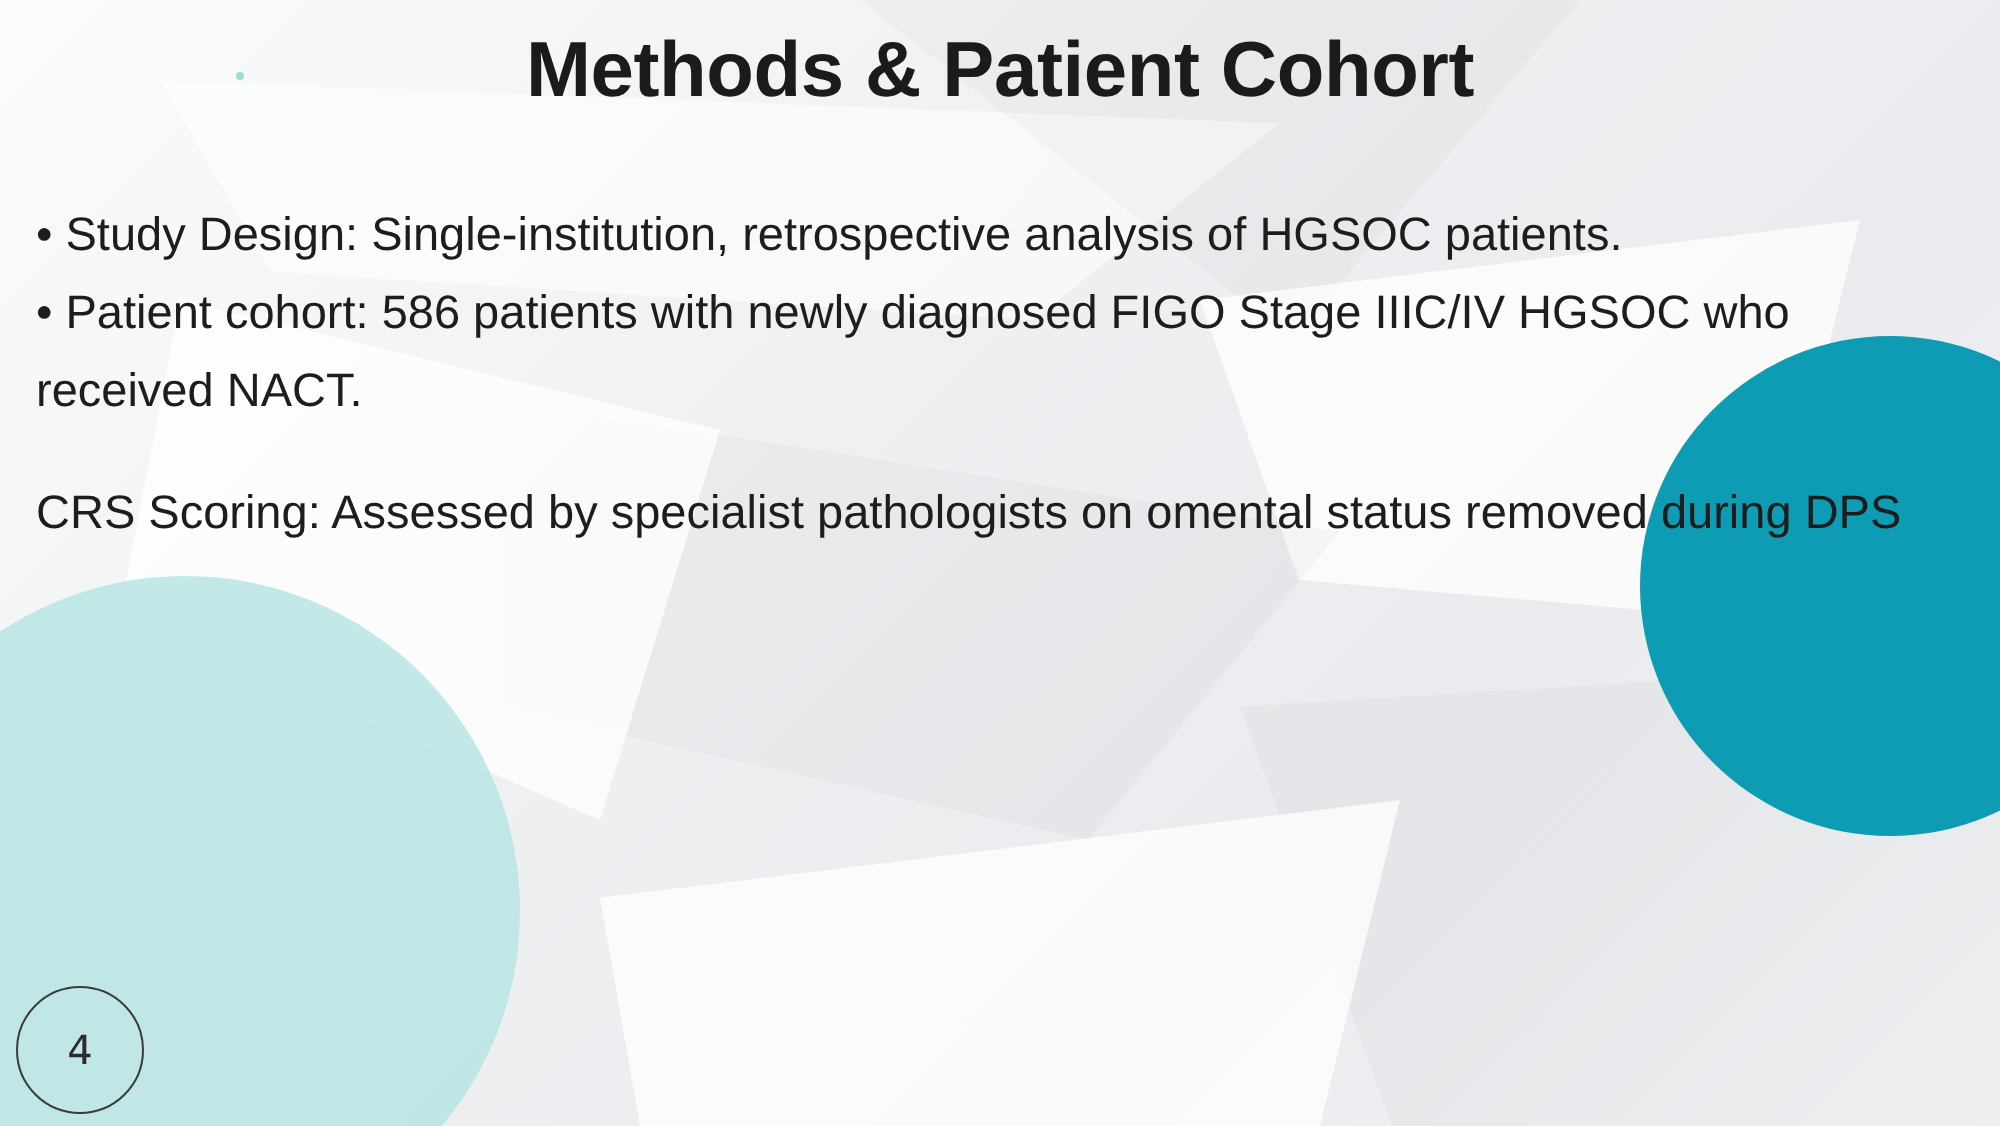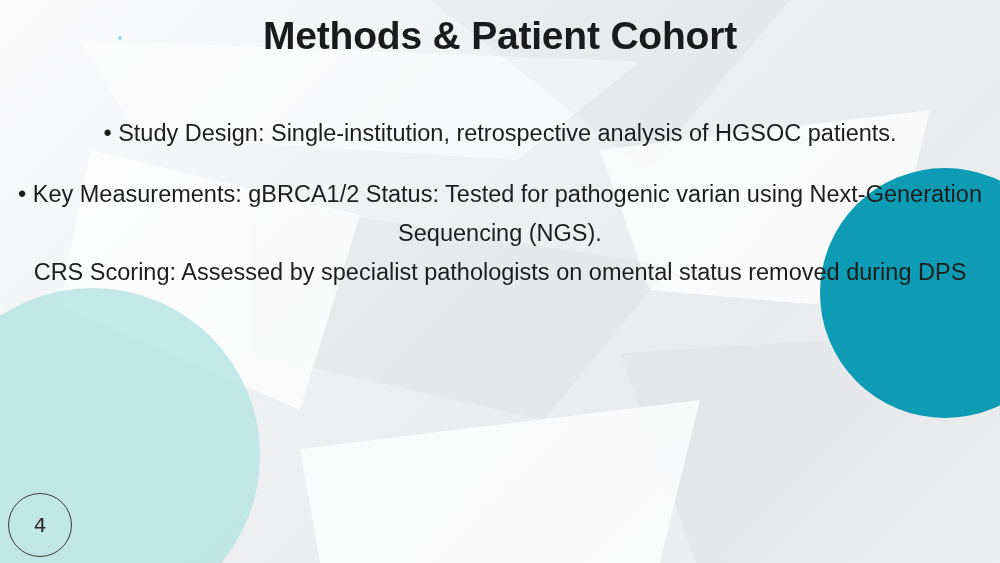--- a/index.html
+++ b/index.html
@@ -93,24 +93,23 @@
     width: 1000px;
     text-align: center;
     font-size: 39px;
     font-weight: bold;
     color: #1b1b1b;
     letter-spacing: -0.2px;
     font-family: "Liberation Sans", sans-serif;
   }
   .body-block {
     position: absolute;
-    top: 114px;
+    top: 98px;
     left: 18px;
     width: 964px;
-    text-align: center;
   }
   .para {
     font-size: 23.5px;
     line-height: 39px;
     color: #1d1d1d;
     font-family: "Liberation Sans", sans-serif;
     margin: 0;
   }
   .gap {
     height: 22px;
@@ -133,20 +132,20 @@
 
   <div class="teal-circle"></div>
   <div class="mint-circle"></div>
   <div class="tiny-dot"></div>
 
   <div class="content">
     <div class="title">Methods &amp; Patient Cohort</div>
 
     <div class="body-block">
       <p class="para">• Study Design: Single-institution, retrospective analysis of HGSOC patients.</p>
+      <p class="para">• Patient cohort: 586 patients with newly diagnosed FIGO Stage IIIC/IV HGSOC who received NACT.</p>
       <div class="gap"></div>
-      <p class="para">• Key Measurements: gBRCA1/2 Status: Tested for pathogenic varian using Next-Generation Sequencing (NGS).</p>
       <p class="para">CRS Scoring: Assessed by specialist pathologists on omental status removed during DPS</p>
     </div>
   </div>
 
   <div class="slide-number">4</div>
 </div>
 
 </body></html>

